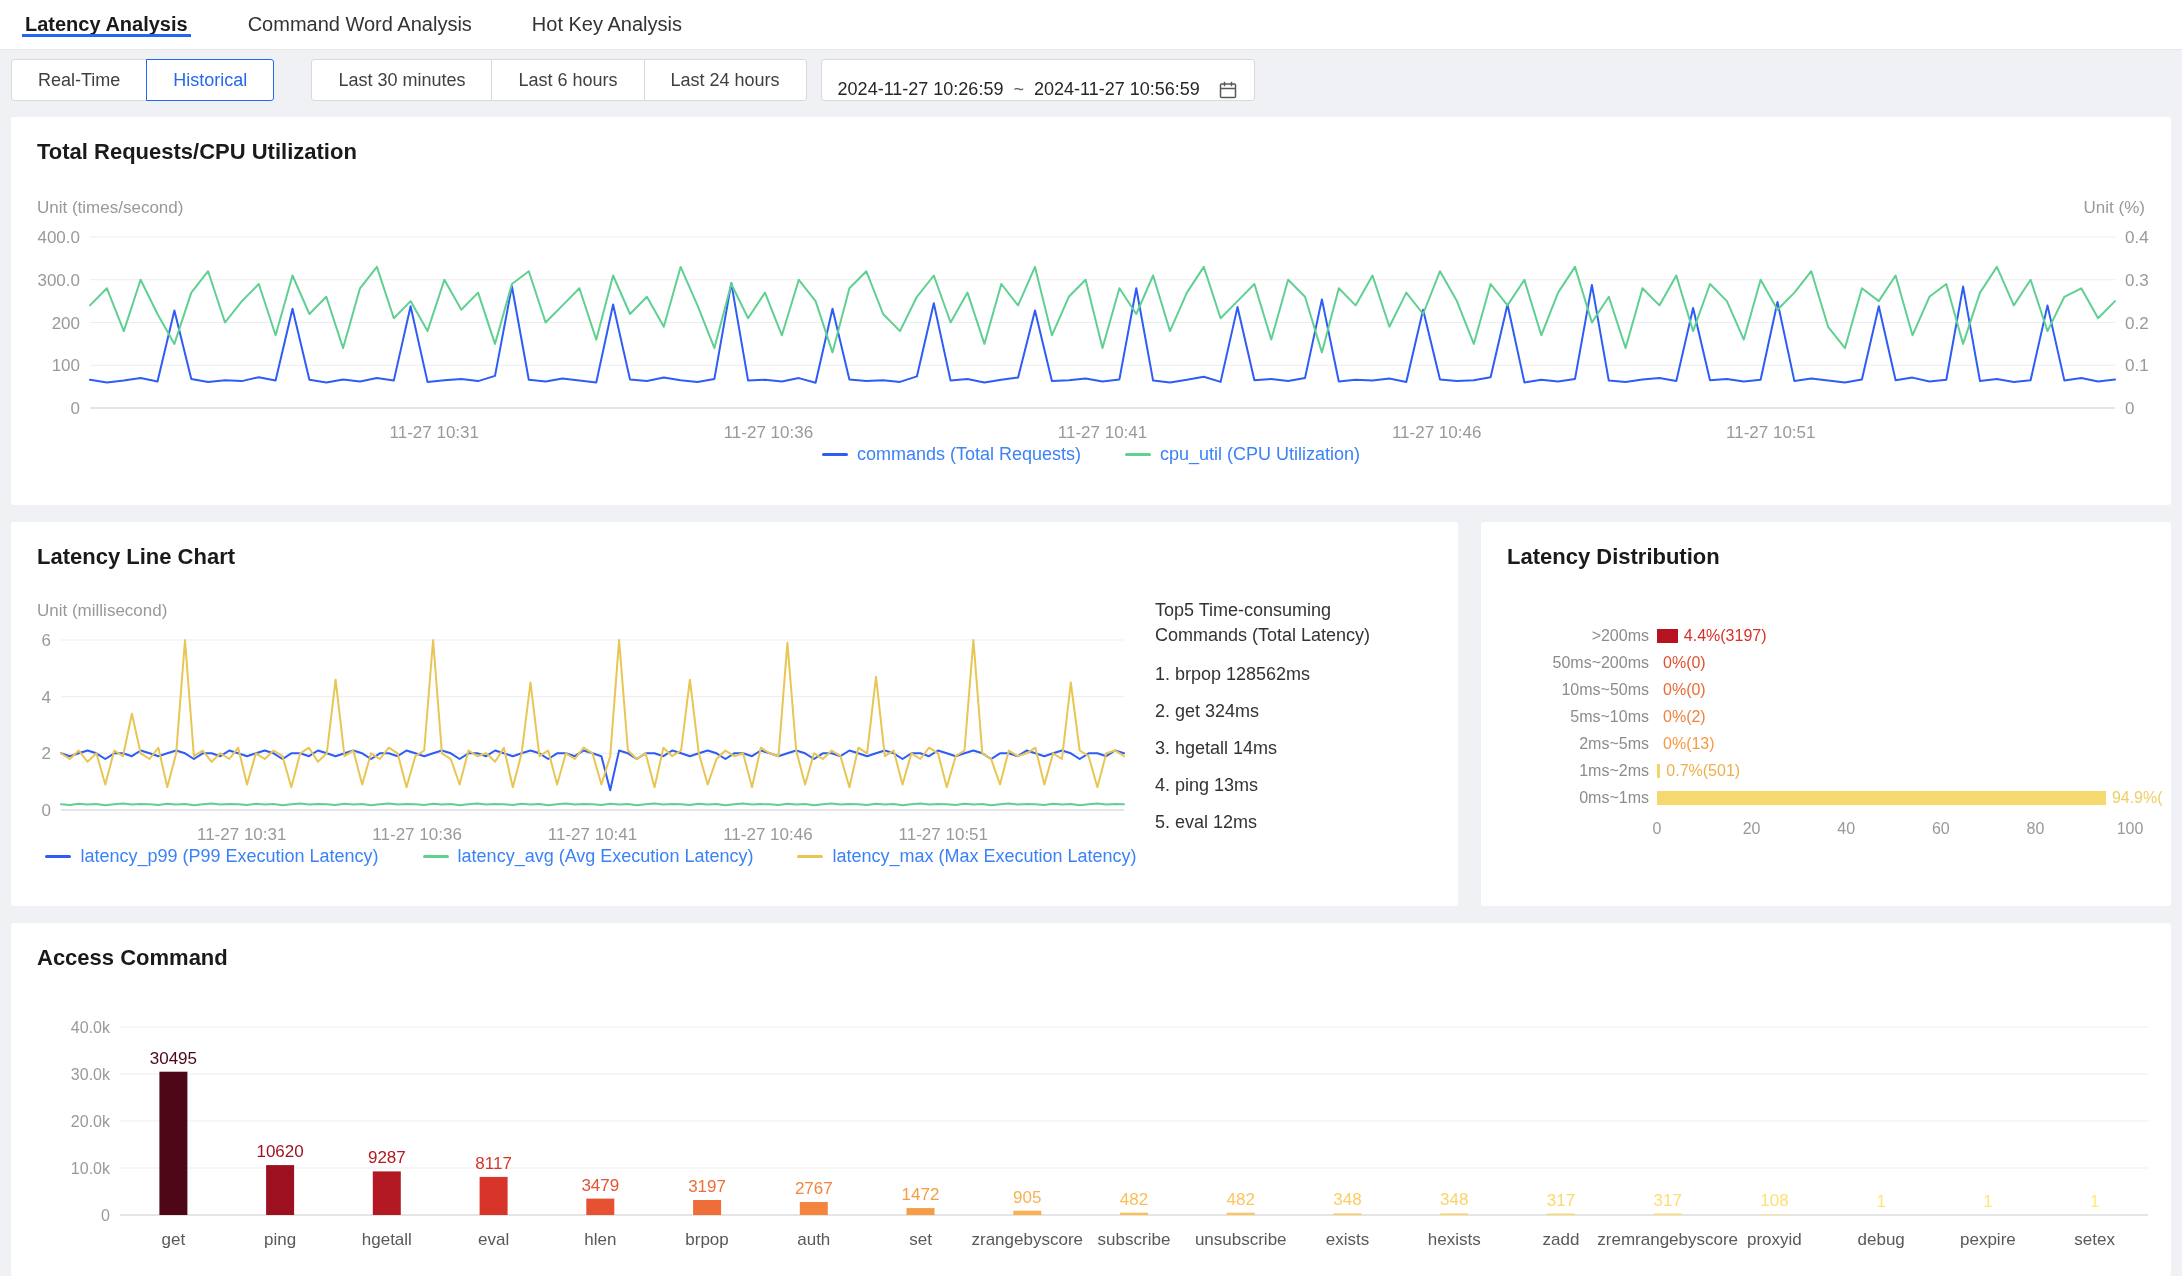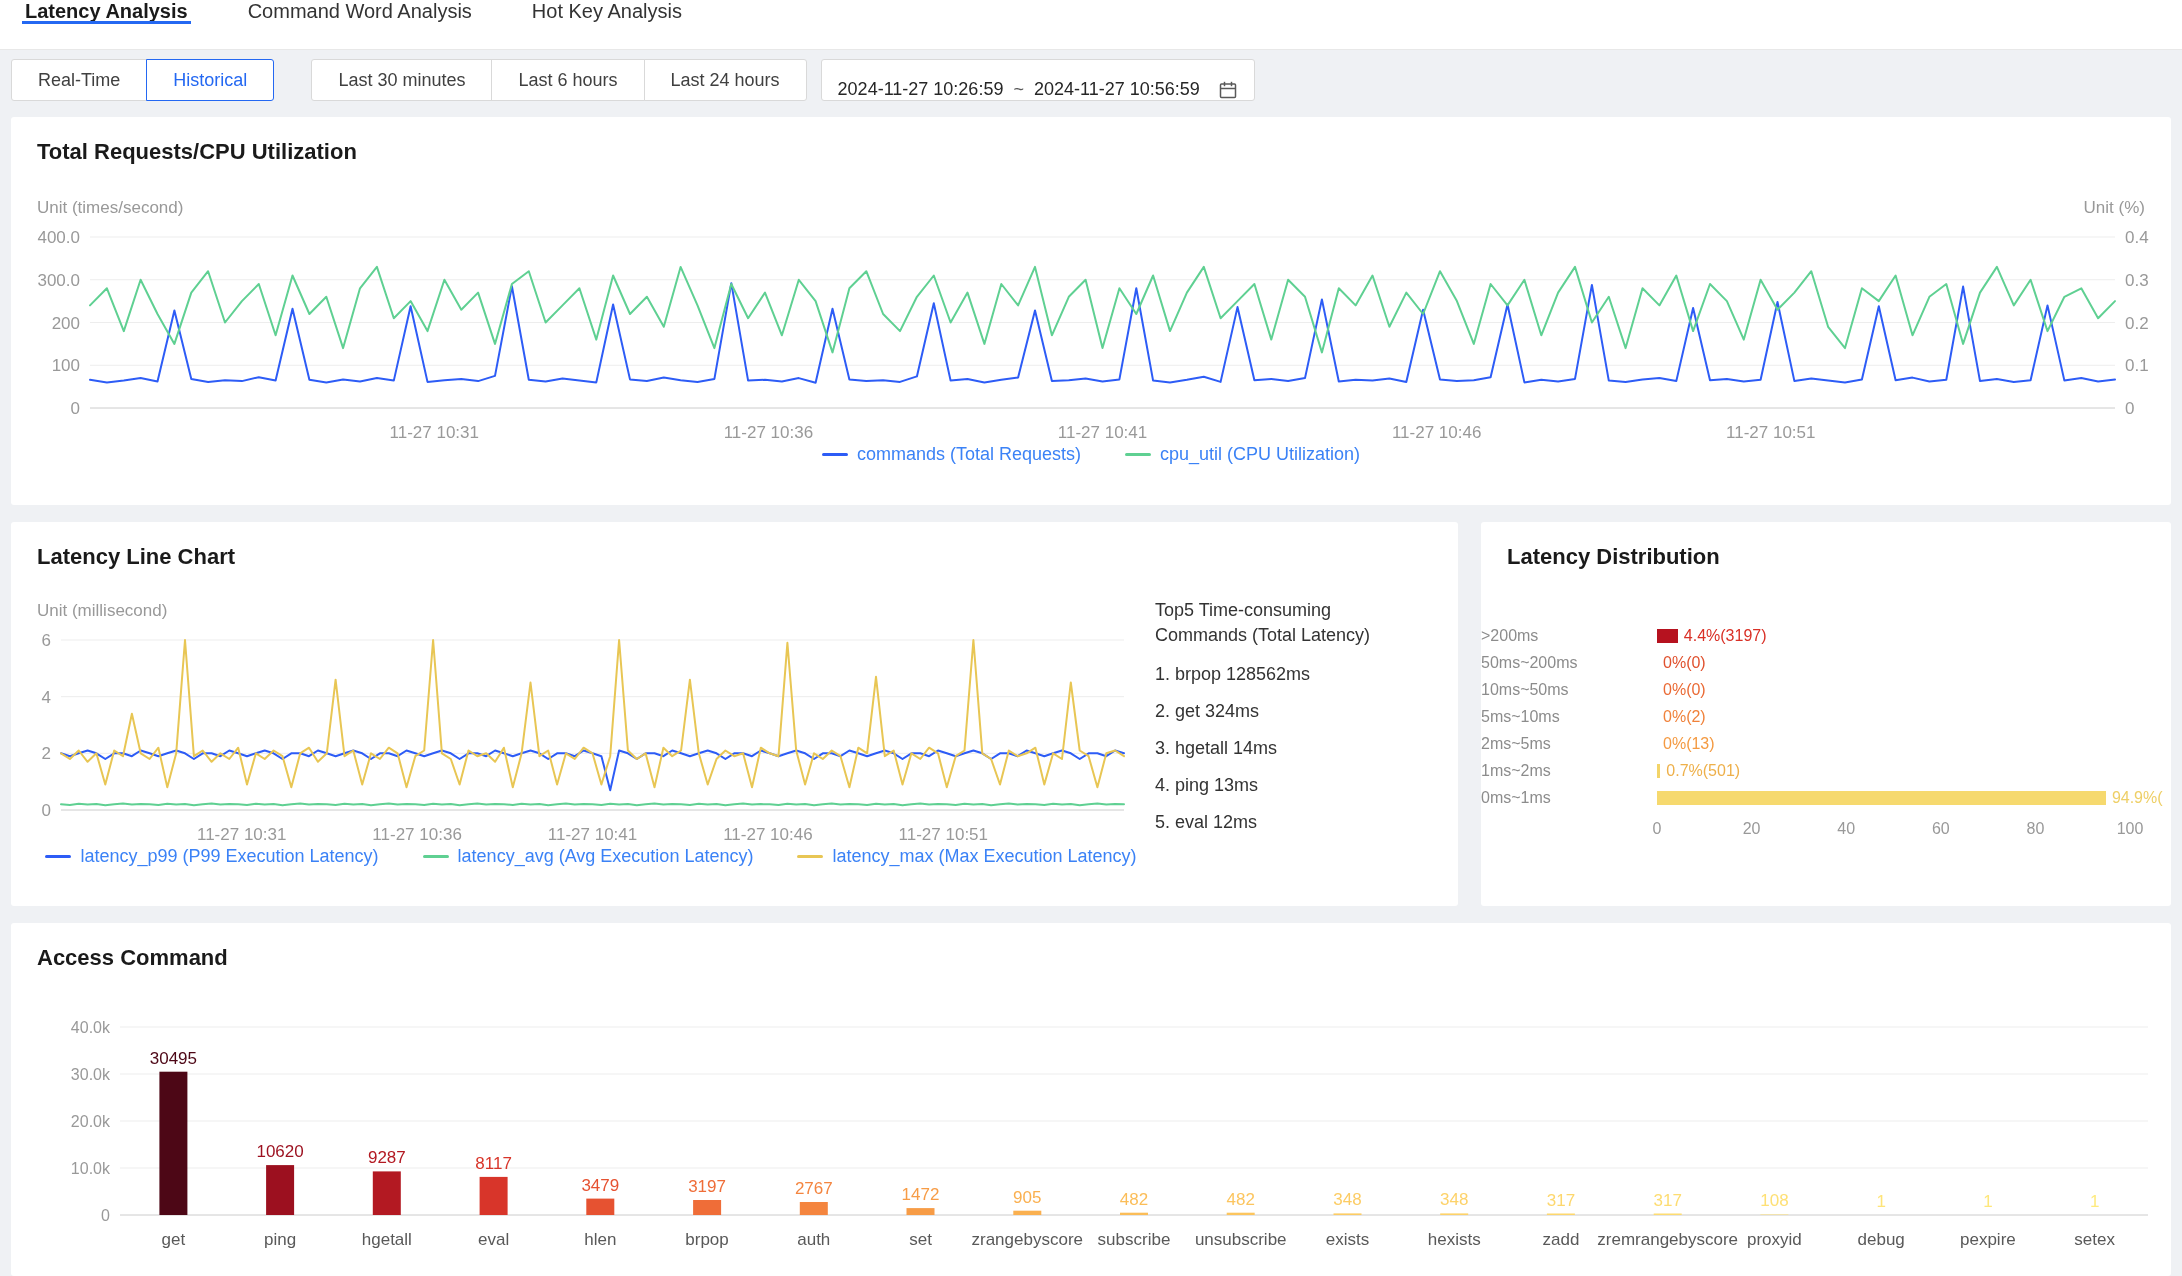--- a/index.html
+++ b/index.html
@@ -1,18 +1,18 @@
 <!DOCTYPE html>
 <html><head>
 <meta charset="utf-8">
 <style>
   *{box-sizing:border-box;margin:0;padding:0}
   html,body{width:2182px;height:1276px;background:#eff1f4;font-family:"Liberation Sans",sans-serif;overflow:hidden;position:relative}
   
-  .tabbar{position:absolute;top:0;left:0;width:2182px;height:50px;background:#fff;border-bottom:1px solid #e8e8e8;display:flex;align-items:flex-start;padding-left:22px}
+  .tabbar{position:absolute;top:0;left:0;width:2182px;height:50px;background:#fff;border-bottom:1px solid #e8e8e8;display:flex;align-items:center;padding-left:22px}
   .tab{display:flex;align-items:center;padding:0 3px;margin-right:54px;font-size:20px;color:#333;cursor:pointer;position:relative;white-space:nowrap}
   .tab.active{font-weight:700;color:#1a1a1a}
   .tab.active::after{content:"";position:absolute;left:0;right:0;bottom:-1px;height:3px;background:#2468f2}
   
   .filters{position:absolute;top:58px;left:11px;height:44px;display:flex;align-items:center}
   .btn-group{display:flex}
   .btn{height:42px;display:flex;align-items:center;justify-content:center;background:#fff;border:1px solid #d9d9d9;font-size:18px;color:#404040;padding:0 26px;cursor:pointer;white-space:nowrap}
   .btn + .btn{margin-left:-1px}
   .btn.first{border-radius:3px 0 0 3px}
   .btn.last{border-radius:0 3px 3px 0}
@@ -34,21 +34,21 @@
   .legend{position:absolute;display:flex;justify-content:center;gap:44px}
   .lg-item{display:flex;align-items:center;font-size:18px;color:#3b82f6;cursor:pointer;white-space:nowrap}
   .lg-item .mark{display:inline-block;width:26px;height:3px;border-radius:2px;margin-right:9px}
   
   .top5{position:absolute;left:1144px;top:76px;width:272px;font-size:18px;color:#333}
   .top5-title{line-height:25px;margin-bottom:8px}
   .top5-item{margin-top:16px}
   
   #dist-rows{position:absolute;top:100px;left:0;right:0}
   .dist-row{height:27px;display:flex;align-items:center}
-  .dist-cat{width:176px;flex:none;text-align:left;padding-right:8px;font-size:16px;color:#8c8c8c;white-space:nowrap}
+  .dist-cat{width:176px;flex:none;text-align:right;padding-right:8px;font-size:16px;color:#8c8c8c;white-space:nowrap}
   .dist-track{position:relative;height:14px;width:473px;flex:none}
   .dist-bar{position:absolute;left:0;top:0;height:14px}
   .dist-val{position:absolute;top:50%;transform:translateY(-50%);font-size:16px;white-space:nowrap}
   #dist-axis{position:absolute;top:294px;left:176px;width:473px;height:24px}
   #dist-axis span{position:absolute;top:4px;transform:translateX(-50%);font-size:16px;color:#999}
 </style>
 </head>
 <body>
 
 <header class="tabbar">

